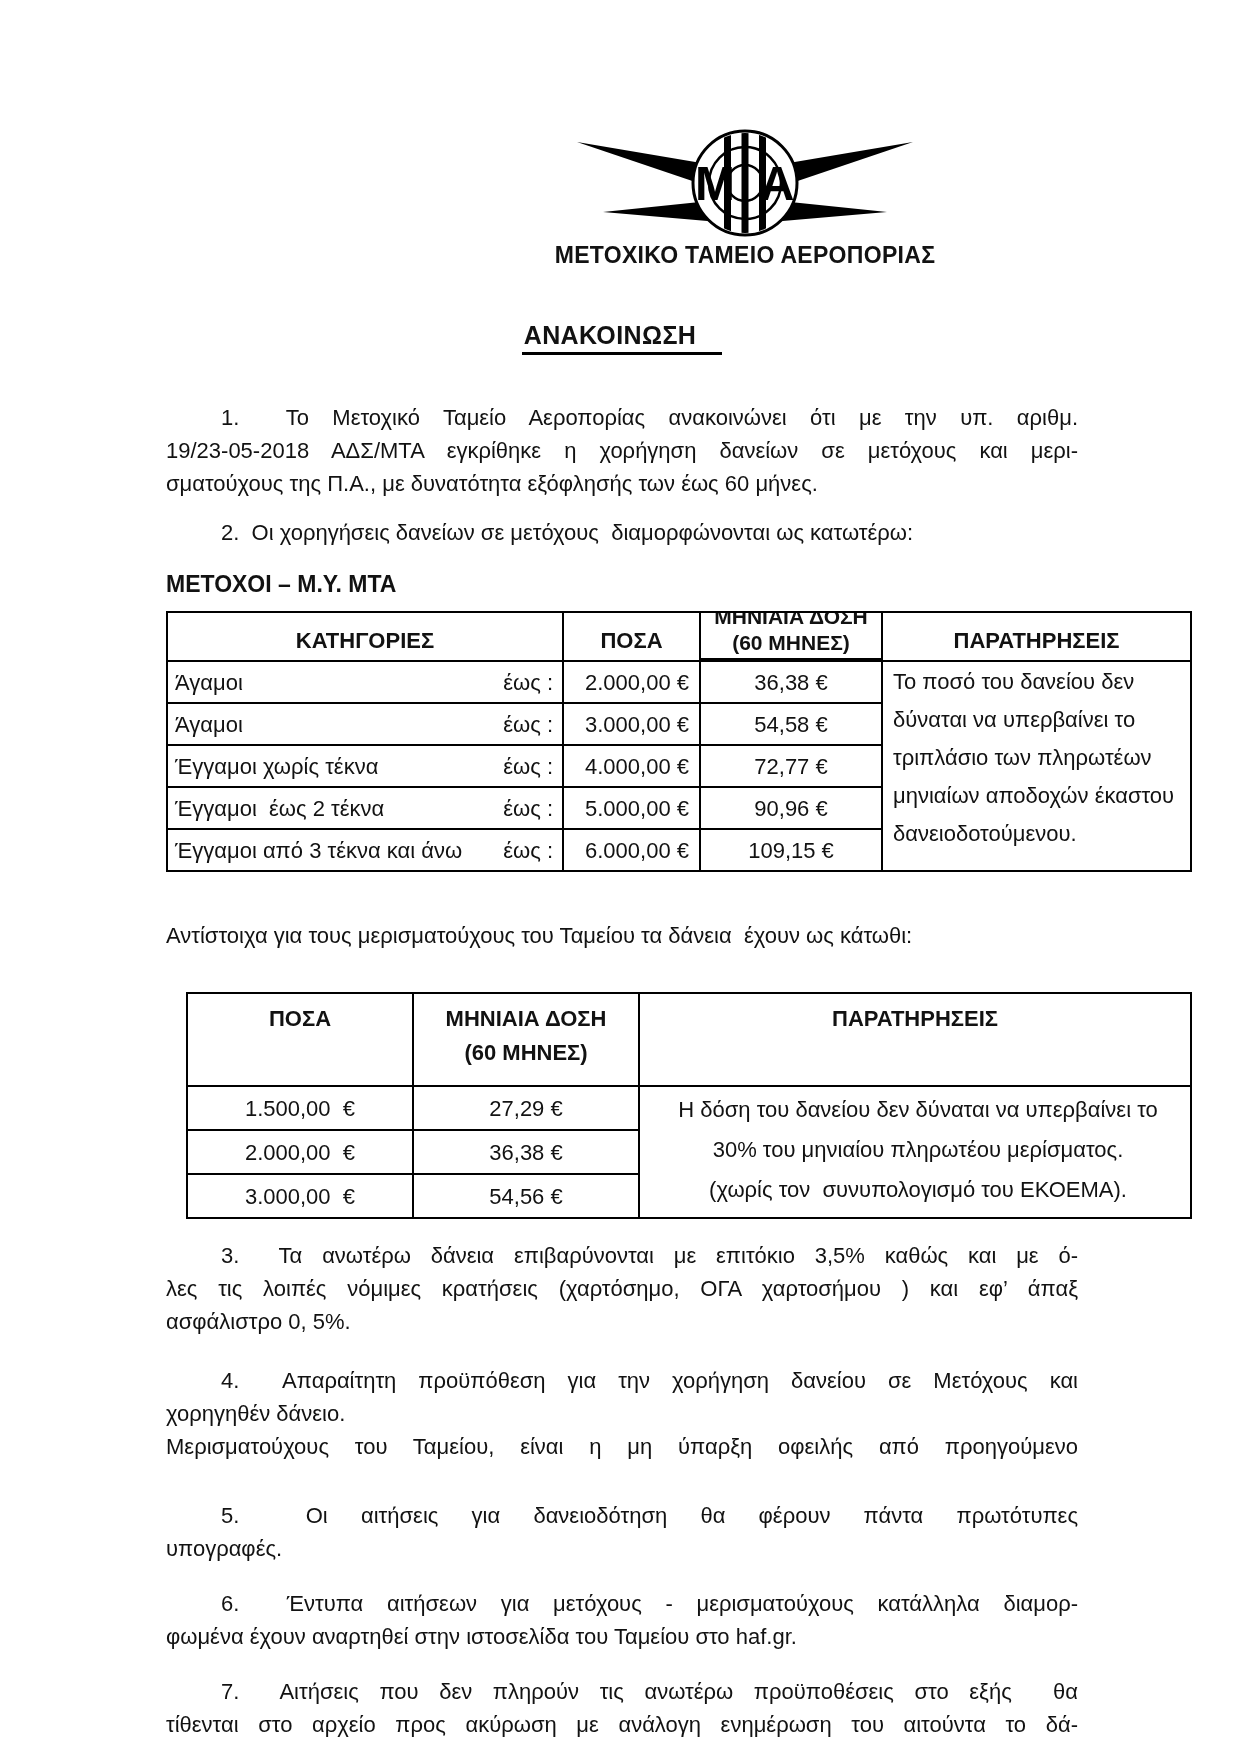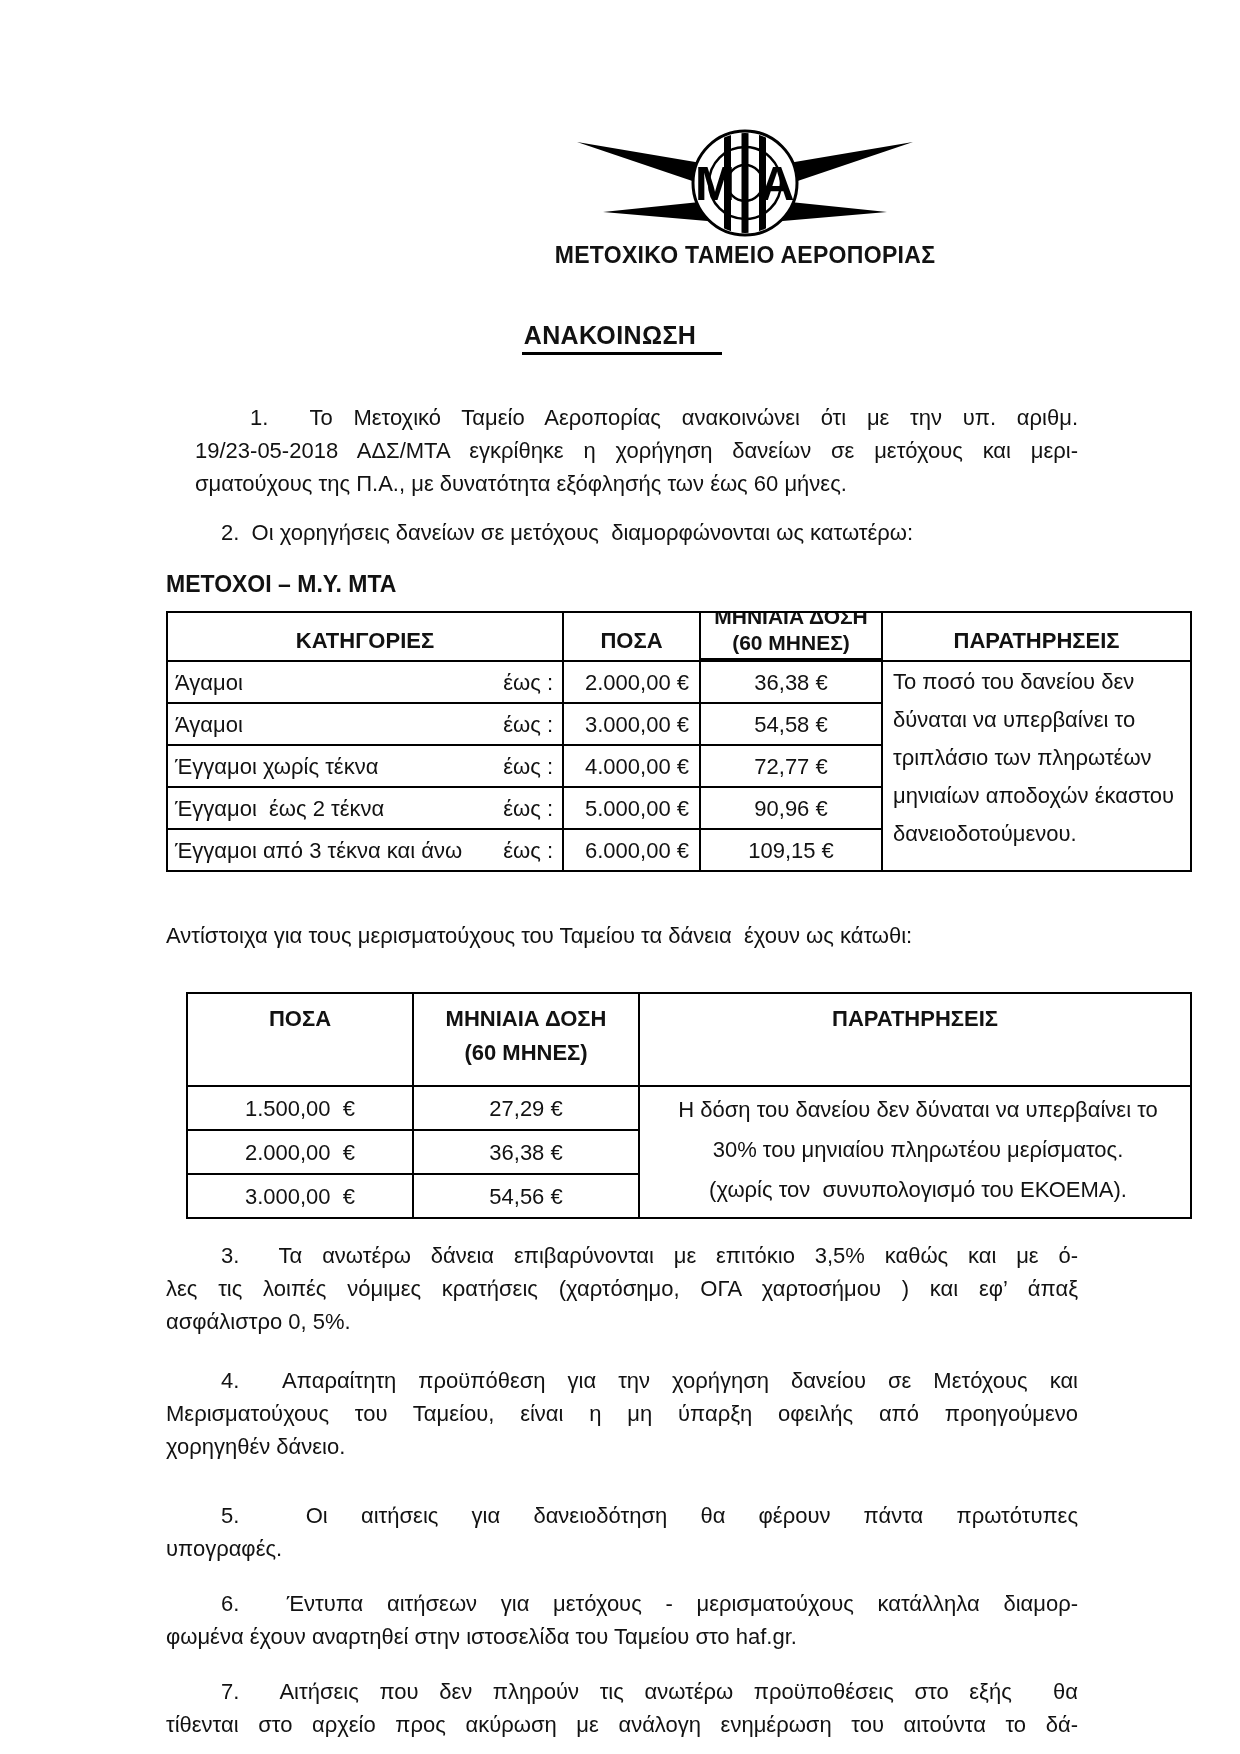--- a/index.html
+++ b/index.html
@@ -93,21 +93,21 @@
     </svg>
     <div class="org-name">ΜΕΤΟΧΙΚΟ ΤΑΜΕΙΟ ΑΕΡΟΠΟΡΙΑΣ</div>
   </div>
 
   <div class="textcol">
 
     <div class="doc-title-wrap">
       <span class="doc-title">ΑΝΑΚΟΙΝΩΣΗ</span>
     </div>
 
-    <div class="para" style="margin-top:46px;margin-left:29px;">
+    <div class="para" style="margin-top:46px;">
       <div class="ln jl ind">1.&nbsp; Το Μετοχικό Ταμείο Αεροπορίας ανακοινώνει ότι με την υπ. αριθμ.</div>
       <div class="ln jl">19/23-05-2018 ΑΔΣ/ΜΤΑ εγκρίθηκε η χορήγηση δανείων σε μετόχους και μερι-</div>
       <div class="ln ll">σματούχους της Π.Α., με δυνατότητα εξόφλησής των έως 60 μήνες.</div>
     </div>
 
     <div class="para" style="margin-top:16px;">
       <div class="ln ll ind">2.&nbsp; Οι χορηγήσεις δανείων σε μετόχους&nbsp; διαμορφώνονται ως κατωτέρω:</div>
     </div>
 
     <div class="sec-h">ΜΕΤΟΧΟΙ – Μ.Υ. ΜΤΑ</div>
@@ -235,22 +235,22 @@
   <div class="textcol">
 
     <div class="para" style="margin-top:20px;">
       <div class="ln jl ind">3.&nbsp; Τα ανωτέρω δάνεια επιβαρύνονται με επιτόκιο 3,5% καθώς και με ό-</div>
       <div class="ln jl">λες τις λοιπές νόμιμες κρατήσεις (χαρτόσημο, ΟΓΑ χαρτοσήμου ) και εφ’ άπαξ</div>
       <div class="ln ll">ασφάλιστρο 0, 5%.</div>
     </div>
 
     <div class="para" style="">
       <div class="ln jl ind">4.&nbsp; Απαραίτητη προϋπόθεση για την χορήγηση δανείου σε Μετόχους και</div>
+      <div class="ln ll">χορηγηθέν δάνειο.</div>
       <div class="ln jl">Μερισματούχους του Ταμείου, είναι η μη ύπαρξη οφειλής από προηγούμενο</div>
-      <div class="ln ll">χορηγηθέν δάνειο.</div>
     </div>
 
     <div class="para" style="margin-top:36px;">
       <div class="ln jl ind">5.&nbsp; Οι αιτήσεις για δανειοδότηση θα φέρουν πάντα πρωτότυπες</div>
       <div class="ln ll">υπογραφές.</div>
     </div>
 
     <div class="para" style="margin-top:22px;">
       <div class="ln jl ind">6.&nbsp; Έντυπα αιτήσεων για μετόχους - μερισματούχους κατάλληλα διαμορ-</div>
       <div class="ln ll">φωμένα έχουν αναρτηθεί στην ιστοσελίδα του Ταμείου στο haf.gr.</div>

